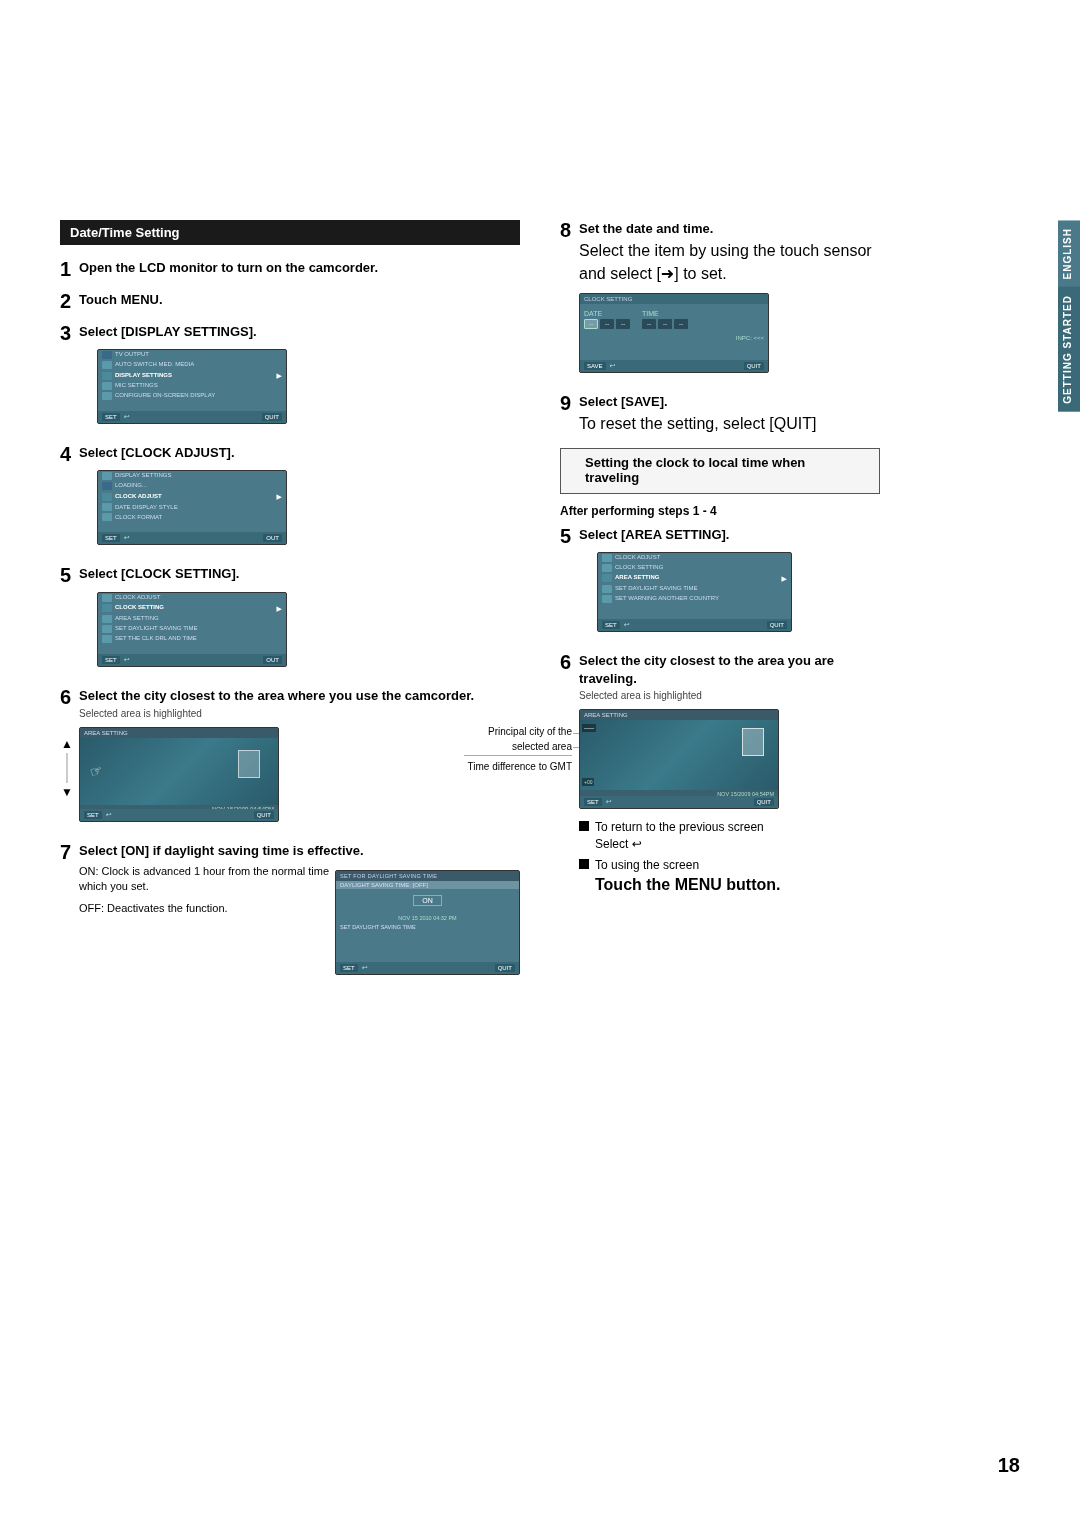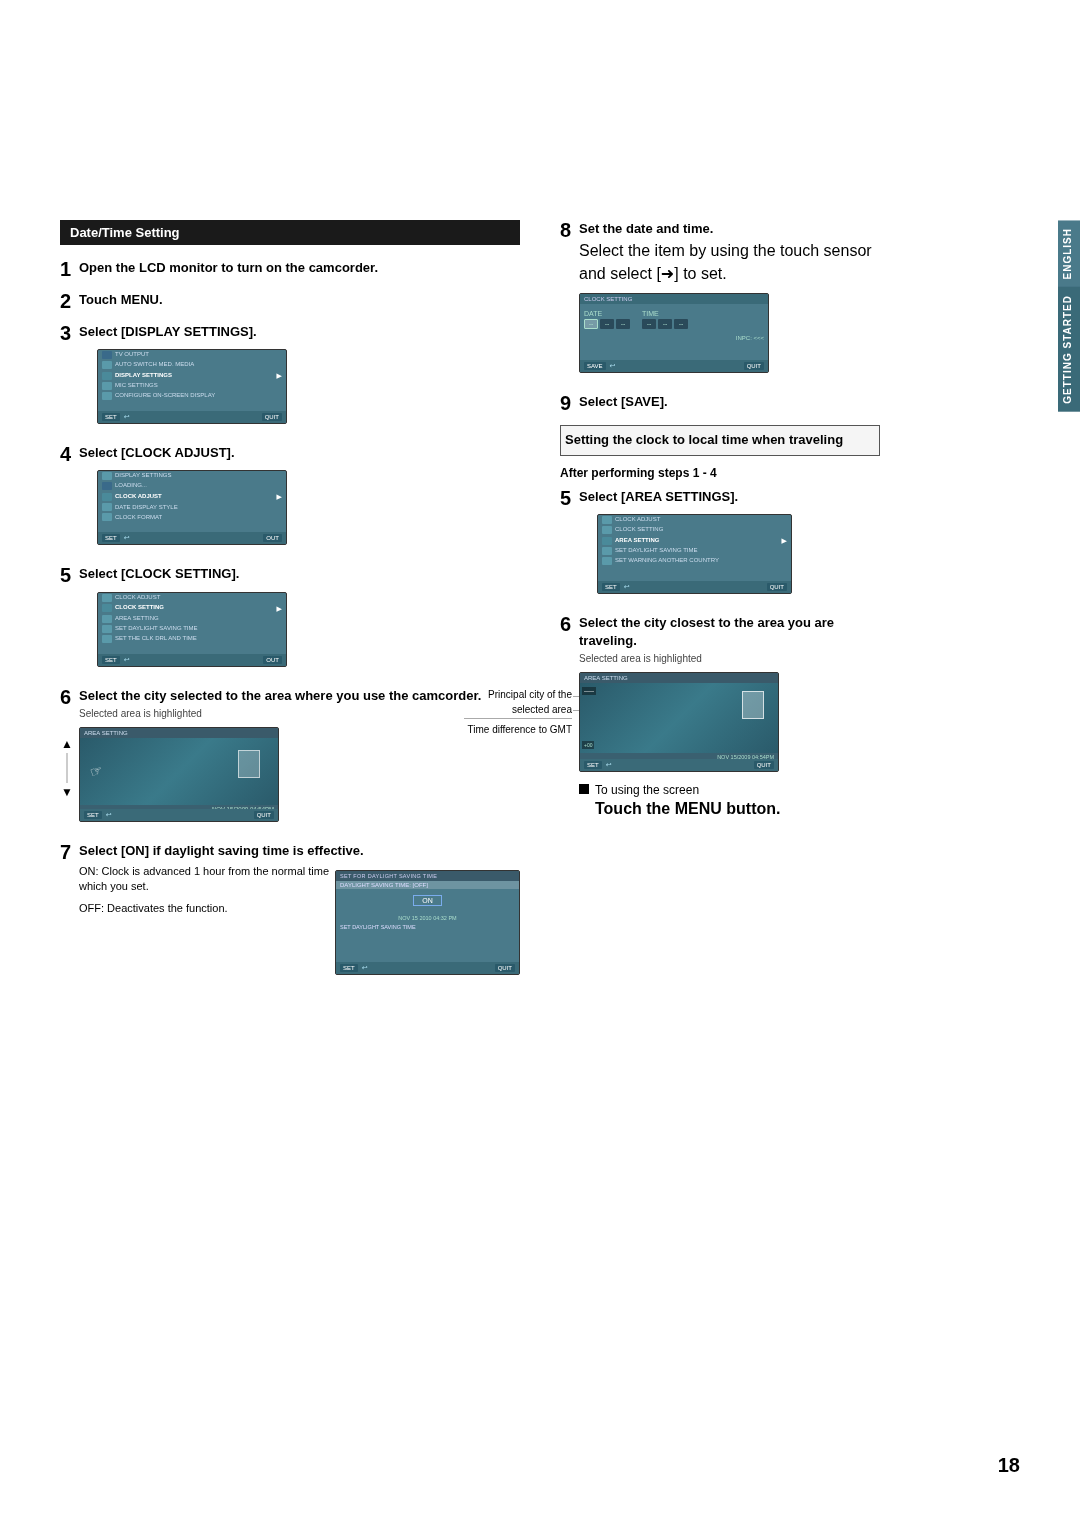--- a/index.html
+++ b/index.html
@@ -110,21 +110,21 @@
     }
 
     .bottom-arrow {
       color: #aaddee;
       font-size: 7px;
     }
 
     
     .highlight-box {
       border: 1.5px solid #555;
-      padding: 6px 4px;
+      padding: 6px 24px;
       margin-bottom: 10px;
       background: #f5f5f5;
     }
 
     .highlight-box-title {
       font-weight: bold;
       font-size: 13px;
       margin-bottom: 2px;
     }
 
@@ -448,21 +448,21 @@
               <span style="flex:1;"></span>
               <span class="bottom-btn">OUT</span>
             </div>
           </div>
         </div>
       </div>
 
       <div class="step-container">
         <div class="step-num">6</div>
         <div class="step-content">
-          <span class="step-title">Select the city selected to the area where you use the camcorder.</span>
+          <span class="step-title">Select the city closest to the area where you use the camcorder.</span>
           <div style="font-size:10px;color:#444;margin:3px 0 2px 0;">Selected area is highlighted</div>
           
           <div style="position:relative;margin-left:0;">
 
             <div style="position:absolute;left:-18px;top:10px;display:flex;flex-direction:column;align-items:center;gap:2px;">
               <div style="font-size:12px;">▲</div>
               <div style="width:2px;height:30px;background:#ccc;"></div>
               <div style="font-size:12px;">▼</div>
             </div>
             <div class="area-screen" style="width:200px;height:95px;">
@@ -562,33 +562,34 @@
               <span class="bottom-btn">QUIT</span>
             </div>
           </div>
         </div>
       </div>
 
       <div class="step-container">
         <div class="step-num">9</div>
         <div class="step-content">
           <span class="step-title">Select [SAVE].</span>
+          <div class="step-desc">To reset the setting, select [QUIT]</div>
         </div>
       </div>
 
       <div class="highlight-box">
         <div class="highlight-box-title">Setting the clock to local time when traveling</div>
       </div>
 
       <div class="after-steps">After performing steps 1 - 4</div>
 
       <div class="step-container">
         <div class="step-num">5</div>
         <div class="step-content">
-          <span class="step-title">Select [AREA SETTINGS].</span>
+          <span class="step-title">Select [AREA SETTING].</span>
           
           <div class="screen-mockup" style="width:195px;height:80px;">
             <div class="menu-row">
                 <div class="menu-icon"></div>
                 <span style="font-size:6px;color:#cde;">CLOCK ADJUST</span>
               </div>
             <div class="menu-row">
                 <div class="menu-icon"></div>
                 <span style="font-size:6px;color:#cde;">CLOCK SETTING</span>
               </div>
@@ -652,20 +653,28 @@
                 <span class="bottom-btn">QUIT</span>
               </div>
             </div>
           </div>
 
           
           <div style="margin-top:10px;">
             <div class="note-line">
               <div class="note-bullet"></div>
               <div>
+                <span style="font-size:12px;">To return to the previous screen</span>
+                <br>
+                <span style="font-size:12px;">Select ↩</span>
+              </div>
+            </div>
+            <div class="note-line">
+              <div class="note-bullet"></div>
+              <div>
                 <span style="font-size:12px;">To using the screen</span>
                 <br>
                 <span style="font-size:16px;font-weight:bold;">Touch the <strong>MENU</strong> button.</span>
               </div>
             </div>
           </div>
 
         </div>
       </div>
 

